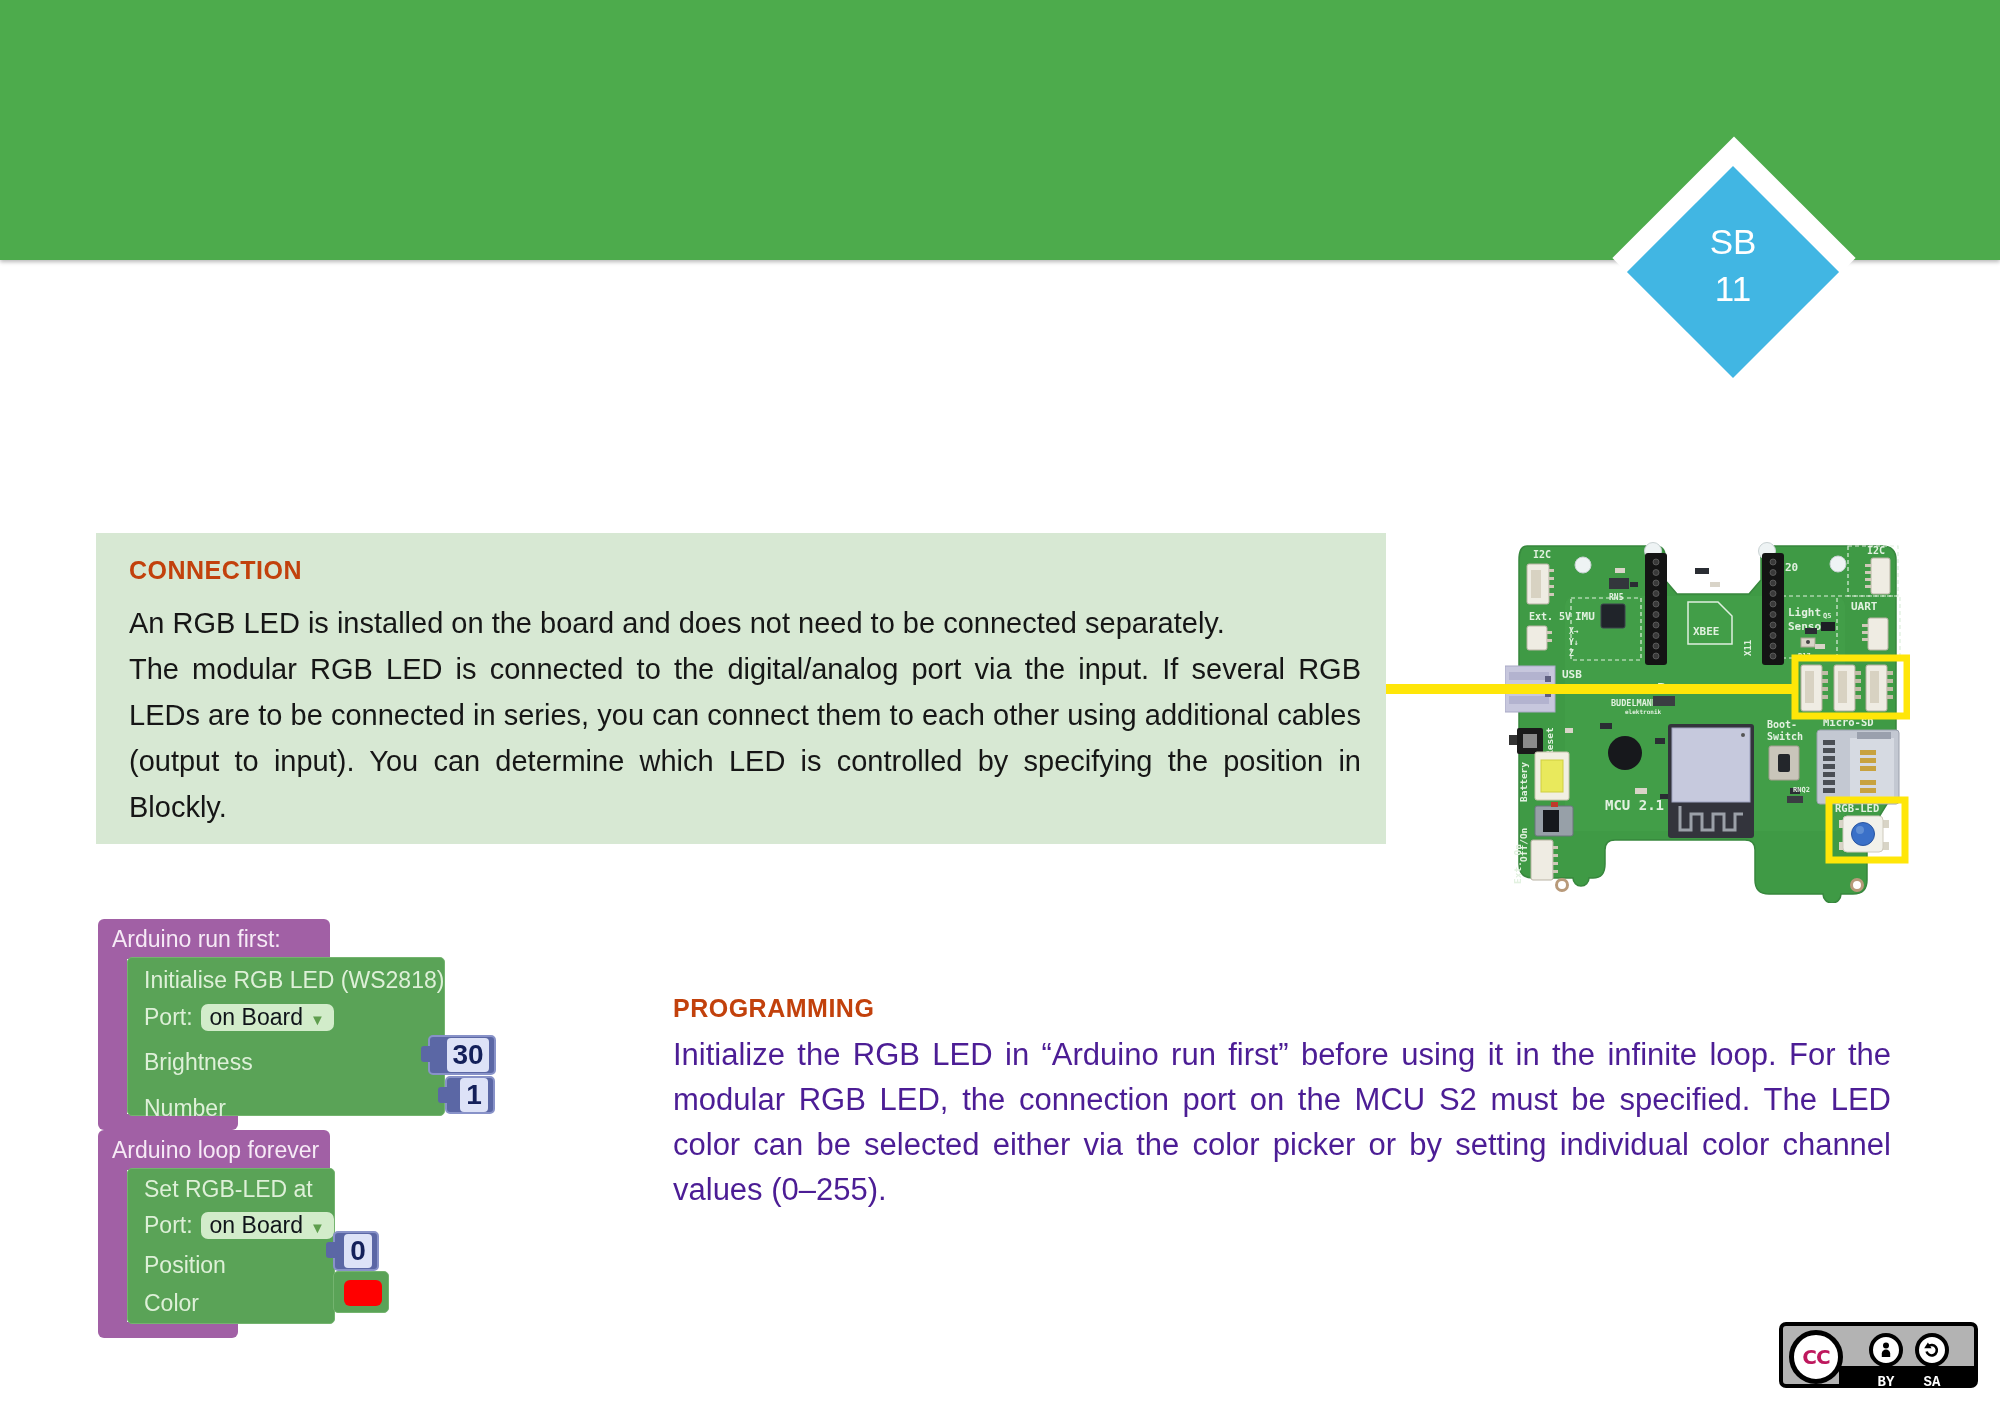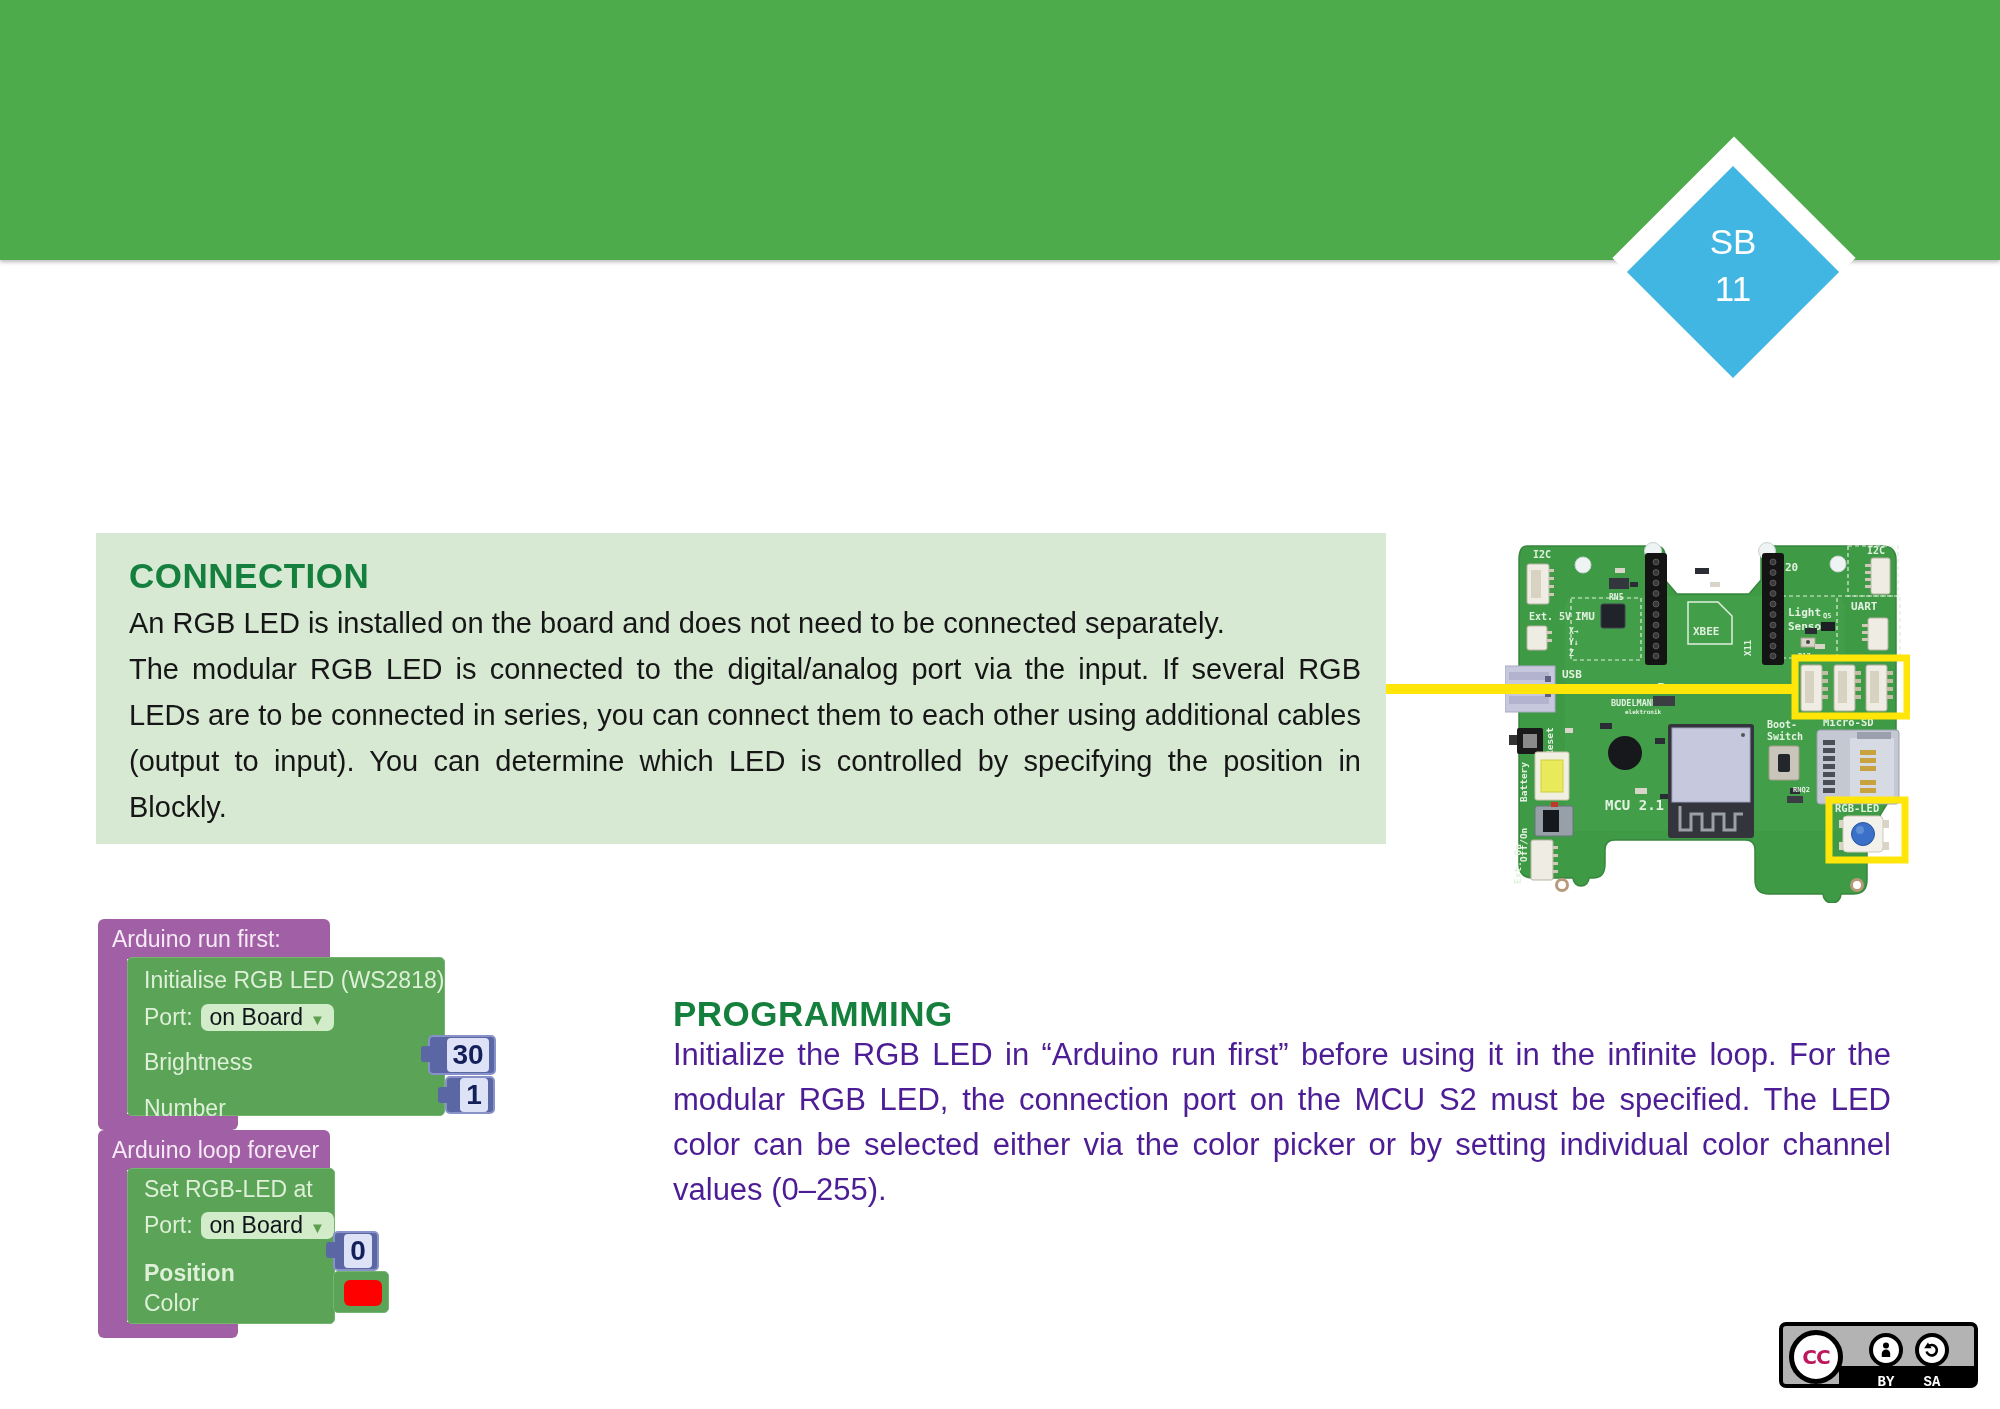--- a/index.html
+++ b/index.html
@@ -19,21 +19,21 @@
   .diamond-blue{position:absolute;left:1658px;top:197px;width:150px;height:150px;background:#41b6e3;
                 transform:rotate(45deg);z-index:3;}
   .diamond-text{position:absolute;left:1658px;top:218px;width:150px;z-index:4;text-align:center;
                 color:#fff;font-size:35px;line-height:47px;}
 
   
   .intro{position:absolute;left:70px;top:390px;width:1560px;font-size:29px;line-height:46px;color:#161616;}
   .intro div{white-space:pre-wrap;}
 
   #connection-box{position:absolute;left:96px;top:533px;width:1290px;height:311px;background:#d7e8d3;}
-  .section-heading{font-weight:bold;font-size:35px;color:#15803d;letter-spacing:.5px;
+  .section-heading{font-weight:bold;font-size:25px;color:#c2410c;letter-spacing:.5px;
                    font-family:"Liberation Sans",sans-serif;}
   #connection-heading{position:absolute;left:129px;top:556px;}
   #connection-para1{position:absolute;left:129px;top:600px;width:1240px;font-size:29px;line-height:46px;color:#161616;}
   #connection-para2{position:absolute;left:129px;top:646px;width:1232px;font-size:29px;line-height:46px;
                     text-align:justify;color:#161616;}
 
   #programming-heading{position:absolute;left:673px;top:994px;}
   #programming-para{position:absolute;left:673px;top:1032px;width:1218px;font-size:31px;line-height:45px;
                     text-align:justify;color:#4c1d95;}
 
@@ -373,21 +373,21 @@
 
     <div class="blk-purple blk-bar" style="left:3px;top:215px;width:218px;height:40px;">Arduino loop forever</div>
     <div class="blk-purple" style="left:3px;top:253px;width:29px;height:154px;"></div>
     <div class="blk-purple" style="left:3px;top:407px;width:140px;height:16px;border-radius:0 0 6px 6px;"></div>
 
     <div class="blk-green" style="left:32px;top:253px;width:206px;height:154px;">
       <div class="g-row" style="top:7px;">Set RGB-LED at</div>
       <div class="g-row" style="top:43px;">
         <span>Port:</span><span class="pill"><span>on Board</span><span class="arrow">▼</span></span>
       </div>
-      <div class="g-row" style="top:91px;font-weight:bold;">Position</div>
+      <div class="g-row" style="top:83px;">Position</div>
       <div class="g-row" style="top:121px;">Color</div>
     </div>
     <div class="val" style="left:238px;top:316px;width:46px;height:40px;">
       <span class="inner" style="width:28px;">0</span>
     </div>
     <div class="color-holder" style="left:238px;top:356px;width:56px;height:42px;">
       <span class="color-swatch" style="background-color: rgb(255, 0, 0);"></span>
     </div>
   </div>
 

